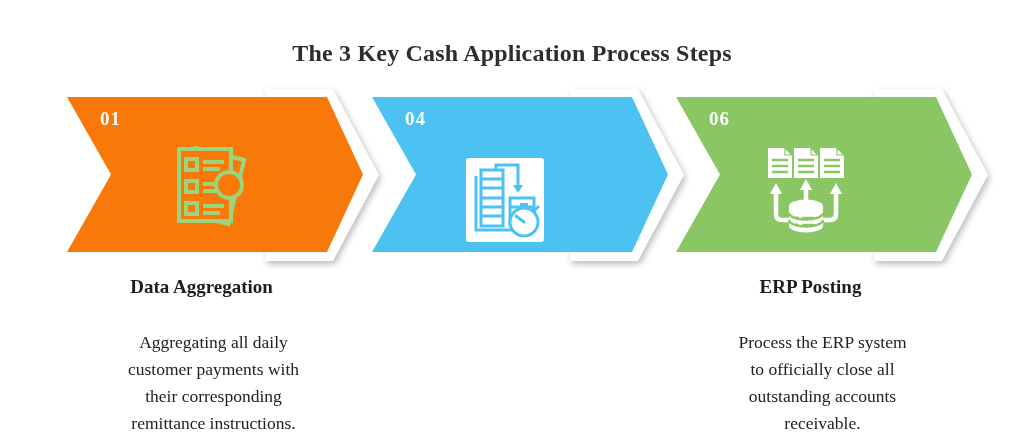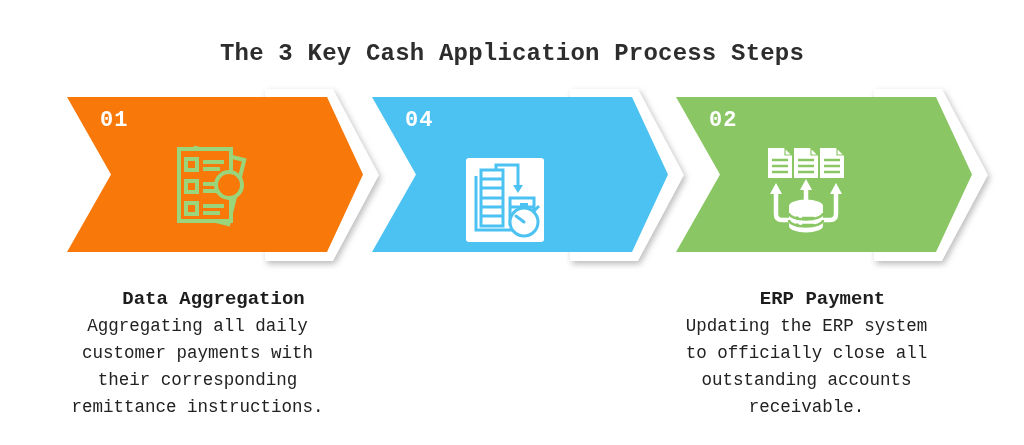--- a/index.html
+++ b/index.html
@@ -1,18 +1,18 @@
 <!DOCTYPE html>
 <html><head>
 <meta charset="utf-8">
 <style>
   html,body{margin:0;padding:0;background:#fff;}
   .canvas{
     position:relative;width:1024px;height:445px;background:#fff;
-    font-family:Liberation Mono, monospace;overflow:hidden;
+    font-family:Liberation Serif, serif;overflow:hidden;
   }
   .title{
     position:absolute;top:40px;left:0;width:100%;text-align:center;
     font-size:24px;font-weight:700;color:#2d2d2d;letter-spacing:.2px;margin:0;
   }
   .step{position:absolute;top:97px;width:261px;}
   .step.s0{left:67px;} .step.s1{left:372px;} .step.s2{left:676px;}
 
   .arrow-back{
     position:absolute;top:-8px;left:0;width:312px;height:172px;
@@ -20,34 +20,34 @@
   }
   .arrow-back-shape{
     width:100%;height:100%;background:#fff;
     clip-path:polygon(198px 0,266px 0,312px 50%,266px 100%,198px 100%);
   }
   .arrow{
     position:relative;width:296px;height:155px;background:var(--accent);
     clip-path:polygon(0 0,260px 0,296px 50%,260px 100%,0 100%,44px 50%);
   }
   .step-number{
-    position:absolute;top:11px;left:33px;font-size:22px;font-weight:700;
+    position:absolute;top:11px;left:33px;font-size:19px;font-weight:700;
     color:#fff;letter-spacing:1px;
   }
   .icon-wrap{position:absolute;left:0;width:260px;display:flex;justify-content:center;}
   .s0 .icon-wrap{top:40px;transform:translateX(12px);}
   .s1 .icon-wrap{top:61px;transform:translateX(3px);}
   .s2 .icon-wrap{top:49px;}
 
   .step-title{
-    position:absolute;top:175px;left:0;width:261px;margin:16px;text-align:center;
+    position:absolute;top:175px;left:0;width:261px;margin:4px;text-align:center;
     font-size:19px;font-weight:700;color:#1d1d1d;
   }
   .step-desc{
-    position:absolute;top:216px;left:0;width:261px;margin:0;text-align:center;
+    position:absolute;top:216px;left:0;width:261px;margin:16px;text-align:center;
     font-size:17.5px;line-height:27px;color:#222;white-space:pre-line;
   }
 </style>
 </head>
 <body>
 
 <div class="canvas">
   <h1 class="title">The 3 Key Cash Application Process Steps</h1>
 
   <div class="step s0" style="--accent: #F8790A; --icon: #9AD57B;">
@@ -98,21 +98,21 @@
         </svg>
       </div>
     </div>
   </div>
 
   <div class="step s2" style="--accent: #8AC764; --icon: #FFFFFF;">
     <div class="arrow-back">
         <div class="arrow-back-shape"></div>
       </div>
     <div class="arrow">
-      <span class="step-number">02</span>
+      <span class="step-number">06</span>
       <div class="icon-wrap">
         <svg width="92" height="96" viewBox="0 0 92 96" fill="none">
           <g stroke="#fff" stroke-width="4.5">
             <path d="M46 58V42"></path>
             <path d="M30 74H22Q16 74 16 68V46"></path>
             <path d="M62 74H70Q76 74 76 68V46"></path>
           </g>
           <path d="M40 44L46 33L52 44Z" fill="#fff"></path>
           <path d="M10 48L16 37L22 48Z" fill="#fff"></path>
           <path d="M70 48L76 37L82 48Z" fill="#fff"></path>
@@ -128,19 +128,19 @@
             <path d="M34 2h17l7 7v23H34z" fill="#fff"></path>
             <path d="M51 2l7 7h-7z" fill="#fff" stroke="var(--accent)" stroke-width="1.2"></path>
             <path d="M38 14h16M38 20h16M38 26h16" stroke="var(--accent)" stroke-width="2.5"></path>
             <path d="M60 2h17l7 7v23H60z" fill="#fff"></path>
             <path d="M77 2l7 7h-7z" fill="#fff" stroke="var(--accent)" stroke-width="1.2"></path>
             <path d="M64 14h16M64 20h16M64 26h16" stroke="var(--accent)" stroke-width="2.5"></path>
           </g>
         </svg>
       </div>
     </div>
-    <h2 class="step-title">ERP Payment</h2>
-    <p class="step-desc">Updating the ERP system
+    <h2 class="step-title">ERP Posting</h2>
+    <p class="step-desc">Process the ERP system
 to officially close all
 outstanding accounts
 receivable.</p>
   </div>
 </div>
 
 </body></html>

